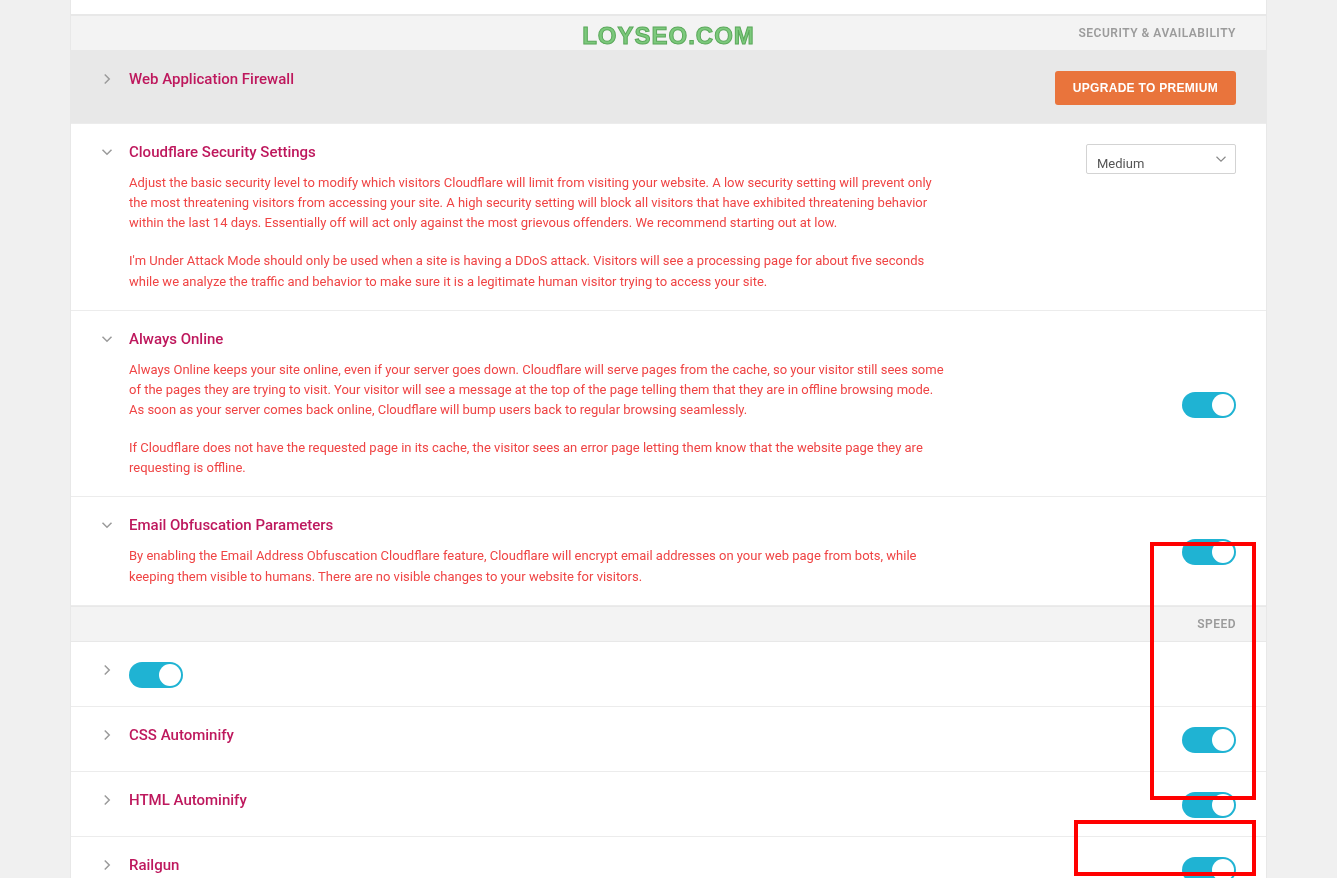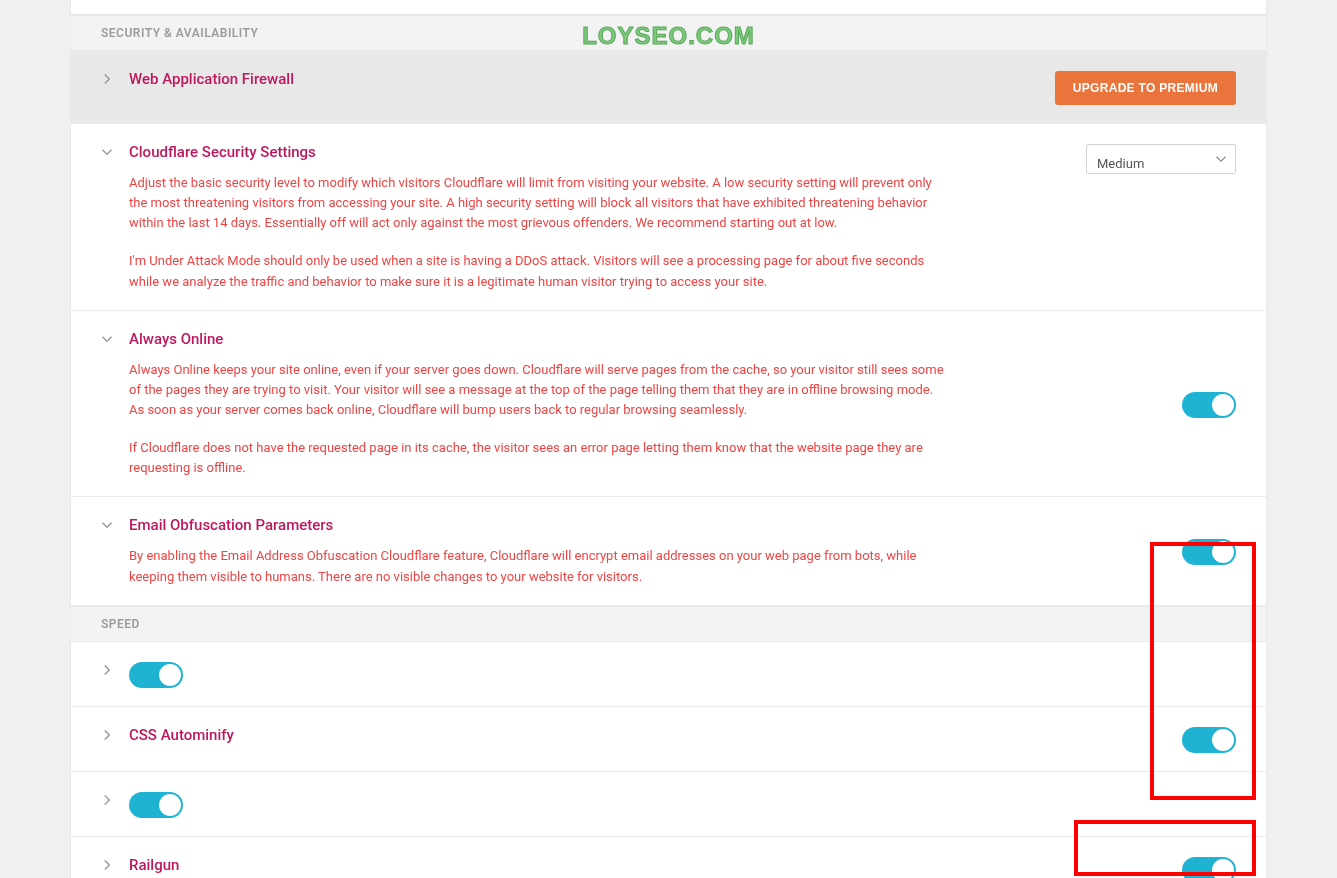--- a/index.html
+++ b/index.html
@@ -45,20 +45,21 @@
     }
     .section-header {
       background: #f3f3f3;
       padding: 10px 30px;
       font-size: 12px;
       font-weight: 600;
       letter-spacing: 0.5px;
       color: #9b9b9b;
       border-top: 1px solid #e8e8e8;
       border-bottom: 1px solid #e8e8e8;
+      text-align: right;
     }
     .row {
       display: flex;
       align-items: flex-start;
       padding: 18px 30px;
       border-bottom: 1px solid #ececec;
       background: #fff;
       position: relative;
     }
     .row.gray {
@@ -300,20 +301,23 @@
         </div>
       </div>
     </div>
 
     <div class="row">
       <span class="chevron">
         <svg viewBox="0 0 16 16" width="12" height="12">
             <path d="M5 2 L11 8 L5 14" fill="none" stroke="currentColor" stroke-width="2"></path>
           </svg>
       </span>
+      <div class="row-content">
+        <div class="row-title">HTML Autominify</div>
+      </div>
       <div class="row-control">
         <div class="toggle on">
           <div class="knob"></div>
         </div>
       </div>
     </div>
 
     <div class="row">
       <span class="chevron">
         <svg viewBox="0 0 16 16" width="12" height="12">

